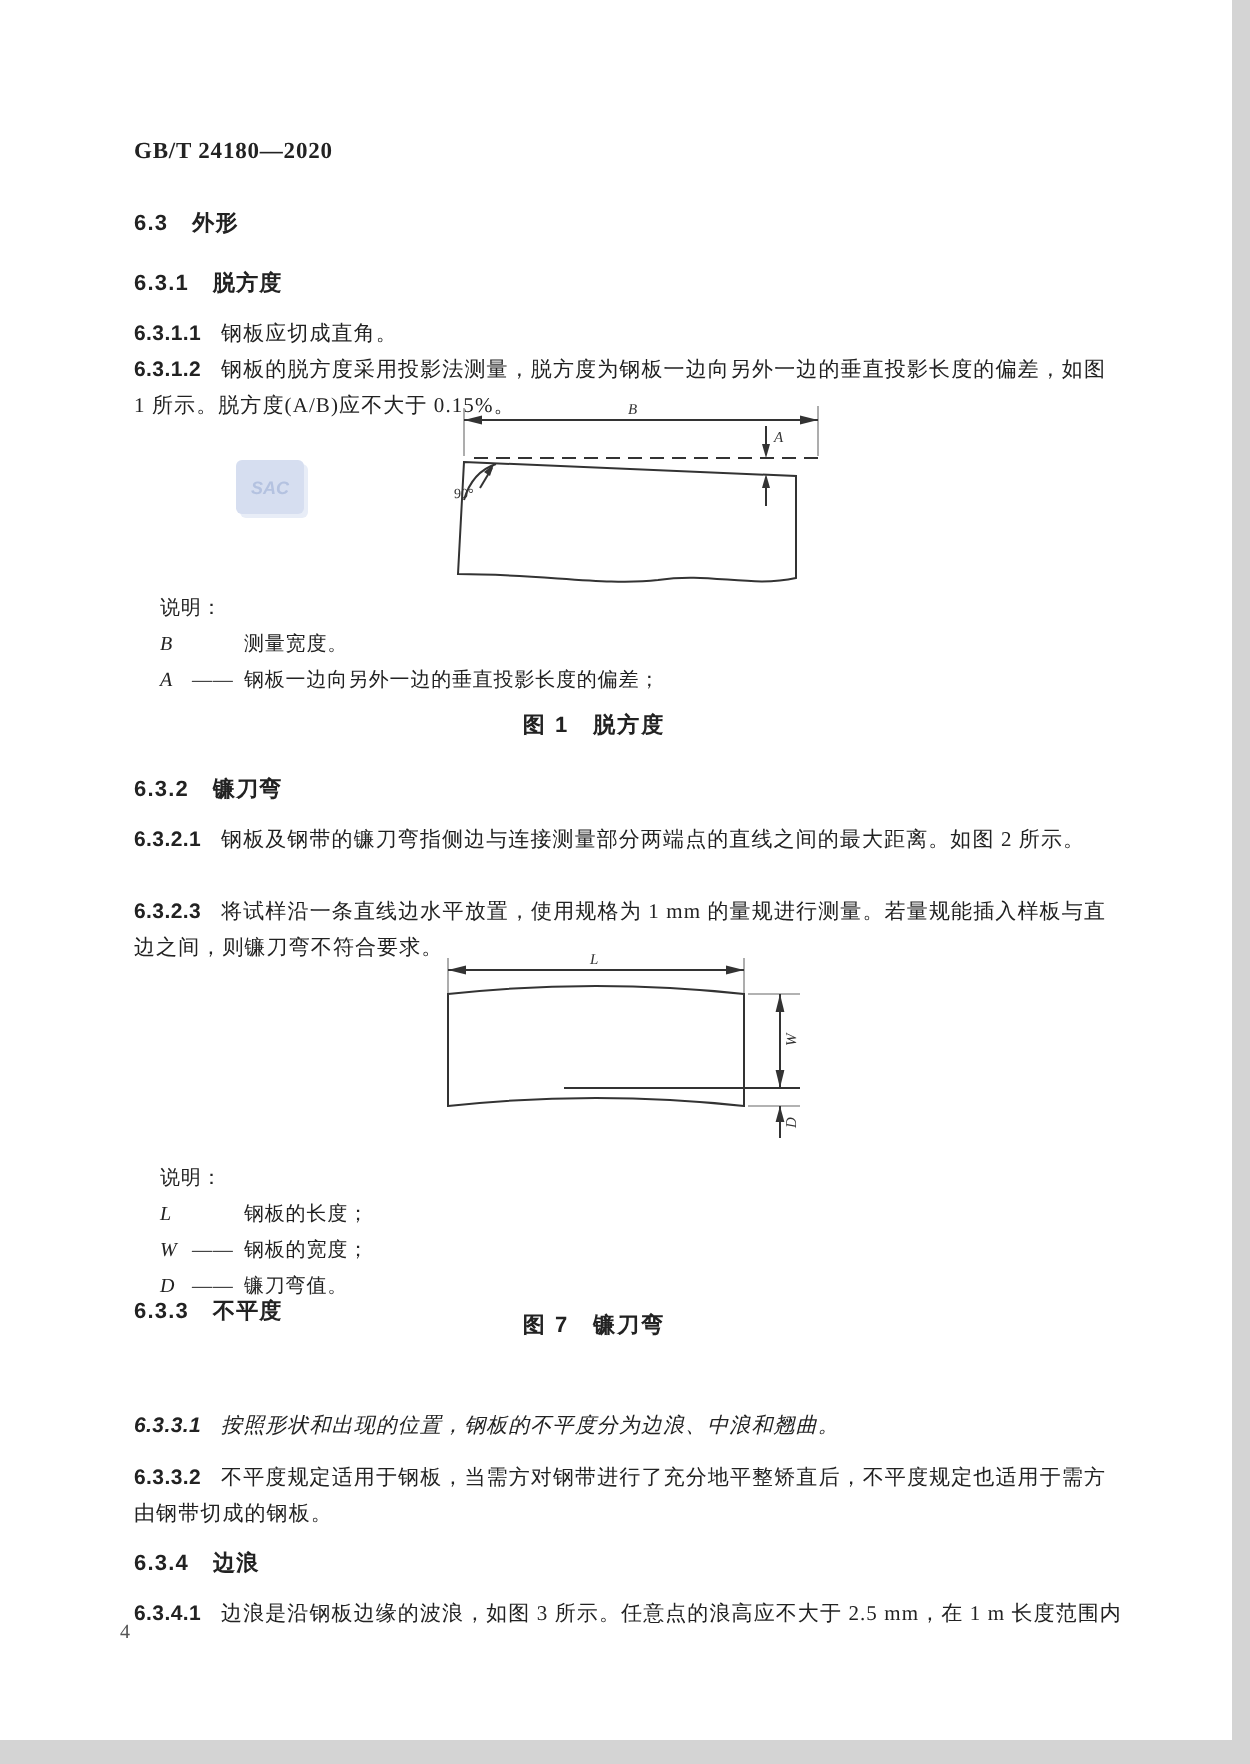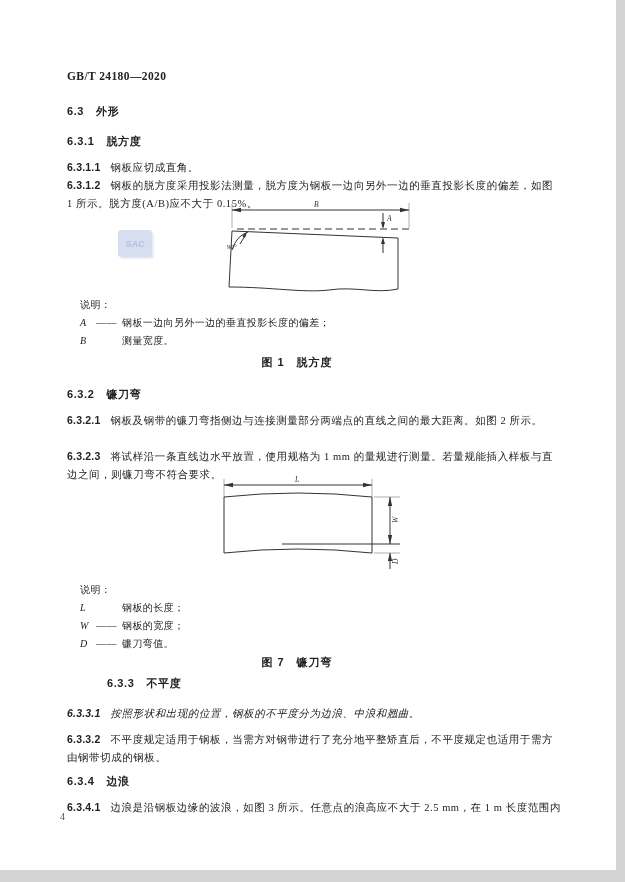--- a/index.html
+++ b/index.html
@@ -90,24 +90,24 @@
     <line x1="170" y1="15" x2="170" y2="29"></line>
     <polygon points="170,31 168,24 172,24"></polygon>
     <line x1="170" y1="55" x2="170" y2="42"></line>
     <polygon points="170,39 168,46 172,46"></polygon>
     <text class="dimlabel" x="174" y="23">A</text>
   </svg>
 
   <div class="abs legend" style="top:296px;">
     <div>说明：</div>
     <div class="legend-row">
-      <span class="sym">A</span><span class="sep">——</span><span>钢板一边向另外一边的垂直投影长度的偏差；</span>
+      <span class="sym">B</span><span class="sep"></span><span>测量宽度。</span>
     </div>
     <div class="legend-row">
-      <span class="sym">B</span><span class="sep"></span><span>测量宽度。</span>
+      <span class="sym">A</span><span class="sep">——</span><span>钢板一边向另外一边的垂直投影长度的偏差；</span>
     </div>
   </div>
 
   <div class="abs fig-caption" style="top:355px;">图 1　脱方度</div>
 
   <div class="abs heading" style="top:387px;">
     <span class="cnum">6.3.2</span><span>镰刀弯</span>
   </div>
 
   <div class="abs para" style="top:411px;">
@@ -152,21 +152,21 @@
     <div class="legend-row">
       <span class="sym">W</span><span class="sep">——</span><span>钢板的宽度；</span>
     </div>
     <div class="legend-row">
       <span class="sym">D</span><span class="sep">——</span><span>镰刀弯值。</span>
     </div>
   </div>
 
   <div class="abs fig-caption" style="top:655px;">图 7　镰刀弯</div>
 
-  <div class="abs heading" style="top:676px;margin-left:40px;">
+  <div class="abs heading" style="top:648px;">
     <span class="cnum">6.3.3</span><span>不平度</span>
   </div>
 
   <div class="abs para" style="top:704px;font-style:italic;">
     <span class="cnum">6.3.3.1</span><span>按照形状和出现的位置，钢板的不平度分为边浪、中浪和翘曲。</span>
   </div>
   <div class="abs para" style="top:730px;">
     <span class="cnum">6.3.3.2</span><span>不平度规定适用于钢板，当需方对钢带进行了充分地平整矫直后，不平度规定也适用于需方由钢带切成的钢板。</span>
   </div>
 

